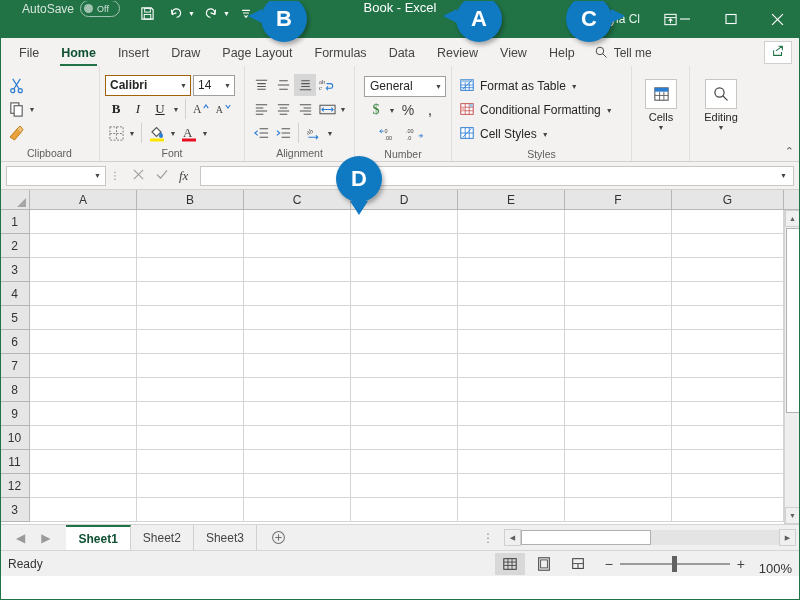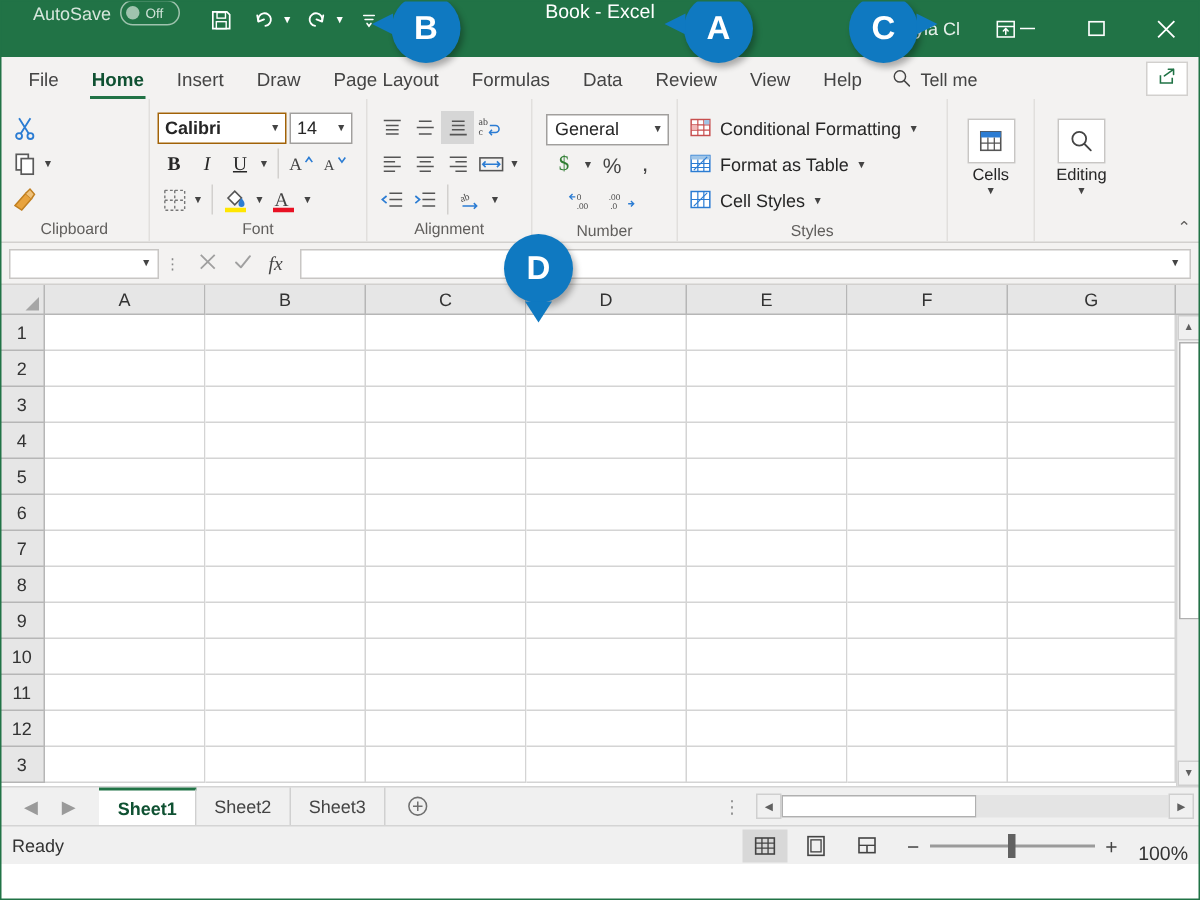--- a/index.html
+++ b/index.html
@@ -584,57 +584,57 @@
       </div>
     </div>
     <div class="rgroup-title">Number</div>
   </div>
 
   <div class="rgroup" style="width:180px;">
     <div class="rgroup-body" style="flex-direction:column;padding-top:4px;">
       <div class="styles-item">
         <span>
           <svg width="16" height="16" viewBox="0 0 18 18">
+              <rect x="2" y="3" width="14" height="12" fill="#fff" stroke="#2b7cd3" stroke-width="1.1"></rect>
+              <rect x="2" y="3" width="14" height="3" fill="#9fc5e8"></rect>
+              <path d="M2 9h14M2 12h14M7 6v9M11.5 6v9" stroke="#2b7cd3" stroke-width=".9"></path>
+              <path d="M4 14 14 4" stroke="#2b7cd3" stroke-width=".9"></path>
+            </svg>
+        </span>
+        <span>Format as Table</span>
+        <span class="sel-caret">▼</span>
+      </div>
+      <div class="styles-item">
+        <span>
+          <svg width="16" height="16" viewBox="0 0 18 18">
               <rect x="2" y="3" width="14" height="12" fill="#fff" stroke="#c74f4f" stroke-width="1.1"></rect>
               <path d="M2 7h14M2 11h14M7 3v12M11.5 3v12" stroke="#c74f4f" stroke-width=".9"></path>
               <rect x="2.5" y="7.3" width="4" height="3.4" fill="#f2b8b8"></rect>
               <rect x="11.8" y="3.4" width="3.9" height="3.3" fill="#9fc5e8"></rect>
             </svg>
         </span>
         <span>Conditional Formatting</span>
-        <span class="sel-caret">▼</span>
-      </div>
-      <div class="styles-item">
-        <span>
-          <svg width="16" height="16" viewBox="0 0 18 18">
-              <rect x="2" y="3" width="14" height="12" fill="#fff" stroke="#2b7cd3" stroke-width="1.1"></rect>
-              <rect x="2" y="3" width="14" height="3" fill="#9fc5e8"></rect>
-              <path d="M2 9h14M2 12h14M7 6v9M11.5 6v9" stroke="#2b7cd3" stroke-width=".9"></path>
-              <path d="M4 14 14 4" stroke="#2b7cd3" stroke-width=".9"></path>
-            </svg>
-        </span>
-        <span>Format as Table</span>
         <span class="sel-caret">▼</span>
       </div>
       <div class="styles-item">
         <span>
           <svg width="16" height="16" viewBox="0 0 18 18">
               <rect x="2" y="3" width="14" height="12" fill="#fff" stroke="#2b7cd3" stroke-width="1.1"></rect>
               <path d="M2 9h14M7 3v12M11.5 3v12" stroke="#2b7cd3" stroke-width=".9"></path>
               <path d="M4 14 14 4" stroke="#2b7cd3" stroke-width=".9"></path>
             </svg>
         </span>
         <span>Cell Styles</span>
         <span class="sel-caret">▼</span>
       </div>
     </div>
     <div class="rgroup-title">Styles</div>
   </div>
 
-  <div class="rgroup" style="width:58px;align-items:center;">
+  <div class="rgroup" style="width:58px;align-items:flex-end;">
     <div class="rgroup-body" style="justify-content:center;padding-top:6px;">
       <div class="big-btn">
         <span class="cellbtn">
           <svg width="19" height="19" viewBox="0 0 20 20">
               <rect x="3" y="3" width="14" height="13" fill="#fff" stroke="#555" stroke-width="1.1"></rect>
               <rect x="3" y="3" width="14" height="4" fill="#2b7cd3"></rect>
               <path d="M3 11h14M8 7v9M12.5 7v9" stroke="#555" stroke-width=".9"></path>
             </svg>
         </span>
         <span class="lbl">Cells</span>

